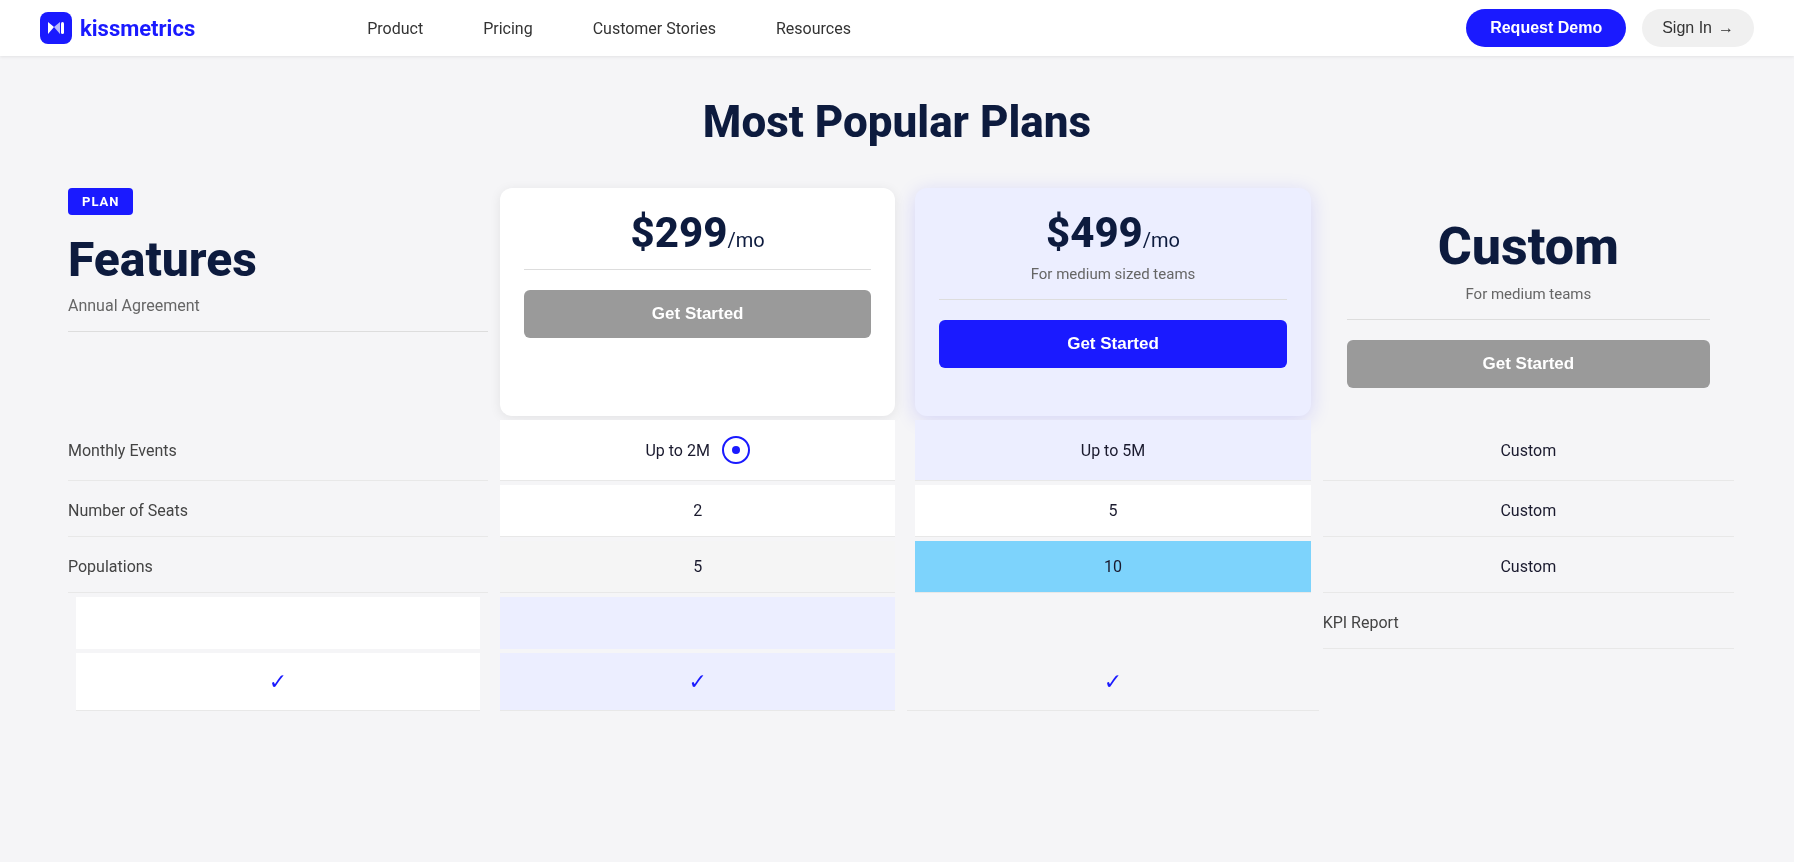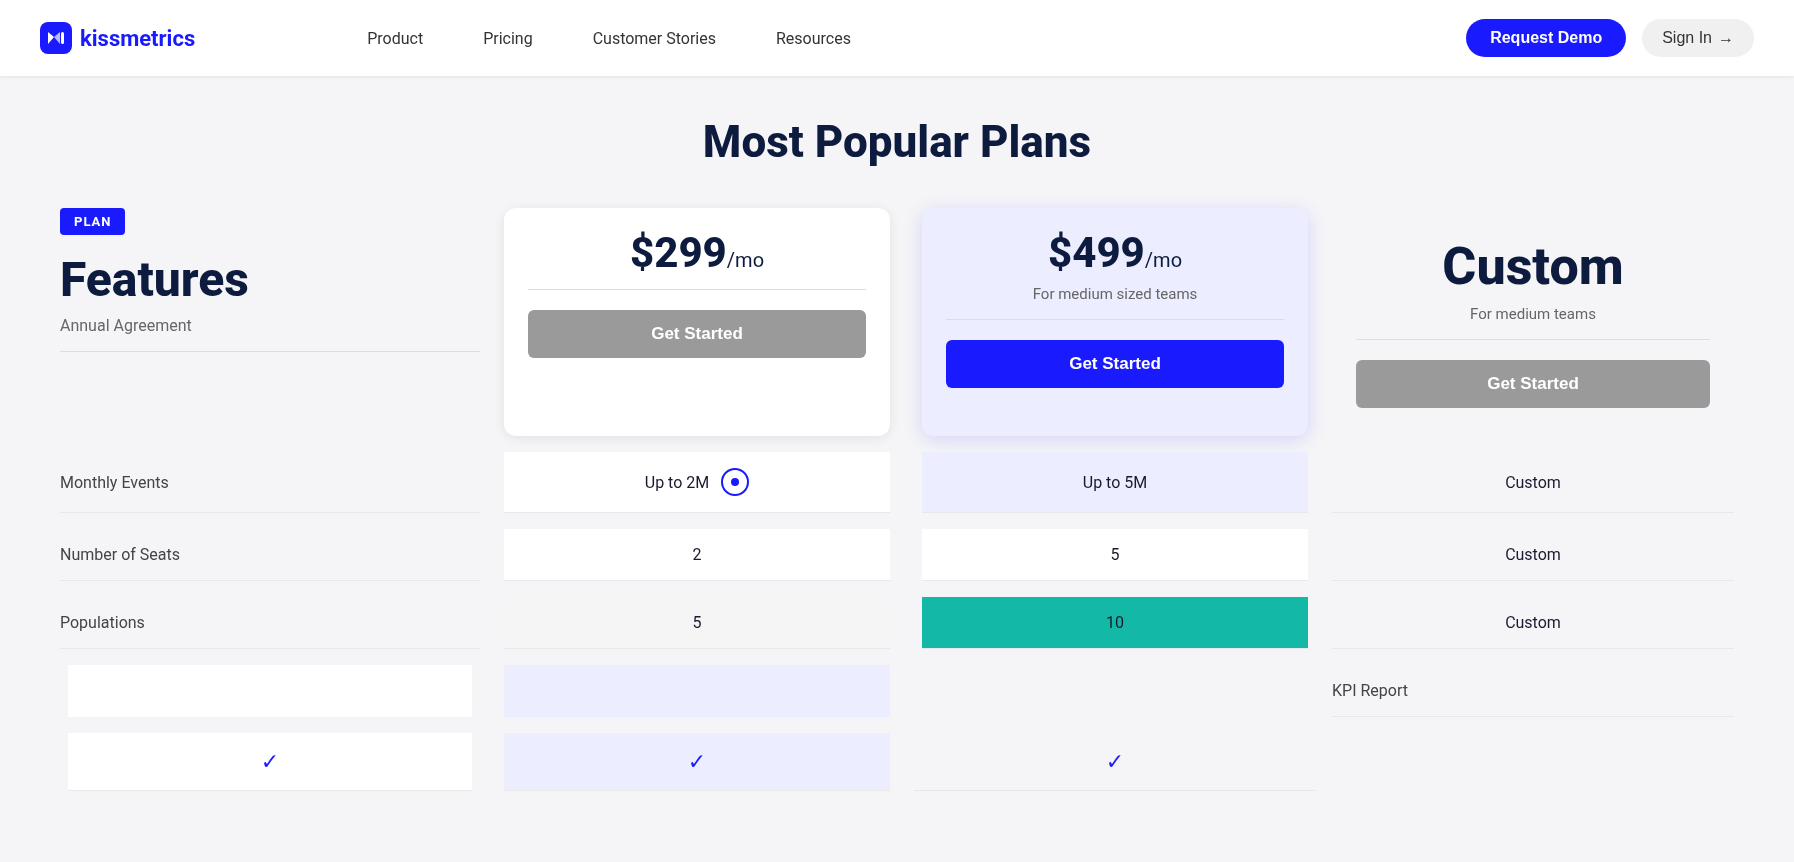--- a/index.html
+++ b/index.html
@@ -4,21 +4,21 @@
   <style>
     * { box-sizing: border-box; margin: 0; padding: 0; }
     body { font-family: -apple-system, BlinkMacSystemFont, 'Segoe UI', Roboto, sans-serif; background: #f5f5f7; color: #1a1a2e; }
 
     
     .navbar {
       background: #fff;
       display: flex;
       align-items: center;
       padding: 4px 40px;
-      height: 76px;
+      height: 56px;
       box-shadow: 0 1px 3px rgba(0,0,0,0.08);
       position: relative;
       z-index: 10;
     }
     .nav-logo {
       display: flex;
       align-items: center;
       gap: 8px;
       text-decoration: none;
     }
@@ -86,21 +86,22 @@
       font-size: 44px;
       font-weight: 800;
       color: #0d1b3e;
       margin-bottom: 40px;
     }
 
     
     .pricing-table {
       display: grid;
       grid-template-columns: 420px 1fr 1fr 1fr;
-      gap: 16px;
+      gap: 4px;
+      margin-left: 8px;
     }
 
     
     .col-features {
       padding: 20px 0;
     }
 
     .plan-badge {
       background: #1a1aff;
       color: #fff;
@@ -333,21 +334,21 @@
     <div style="padding: 16px 24px; border-bottom: 1px solid #e8e8e8; display:flex; align-items:center; justify-content:center; font-size:16px;">
       <span>Custom</span>
     </div>
 
     <div style="padding: 16px 0; border-bottom: 1px solid #e8e8e8; display:flex; align-items:center; font-size:16px; color:#444;">
       <span>Populations</span>
     </div>
     <div style="padding: 16px 8px; border-bottom: 1px solid #e8e8e8; display:flex; align-items:center; justify-content:center; font-size:16px; background:#f5f5f5; margin:0 8px;">
       <span>5</span>
     </div>
-    <div style="padding: 16px 8px; border-bottom: 1px solid #e8e8e8; display:flex; align-items:center; justify-content:center; font-size:16px; background:#14b8a6; margin:0 8px;">
+    <div style="padding: 16px 8px; border-bottom: 1px solid #e8e8e8; display:flex; align-items:center; justify-content:center; font-size:16px; background:#7dd3fc; margin:0 8px;">
       <span>10</span>
     </div>
     <div style="padding: 16px 24px; border-bottom: 1px solid #e8e8e8; display:flex; align-items:center; justify-content:center; font-size:16px; background:#f5f5f7;">
       <span>Custom</span>
     </div>
 
     <div style="padding: 20px 8px 8px; background:#fff; margin:0 8px;"></div>
     <div style="padding: 20px 8px 8px; background:#eceeff; margin:0 8px;"></div>
     <div style="padding: 20px 24px 8px;"></div>
 

